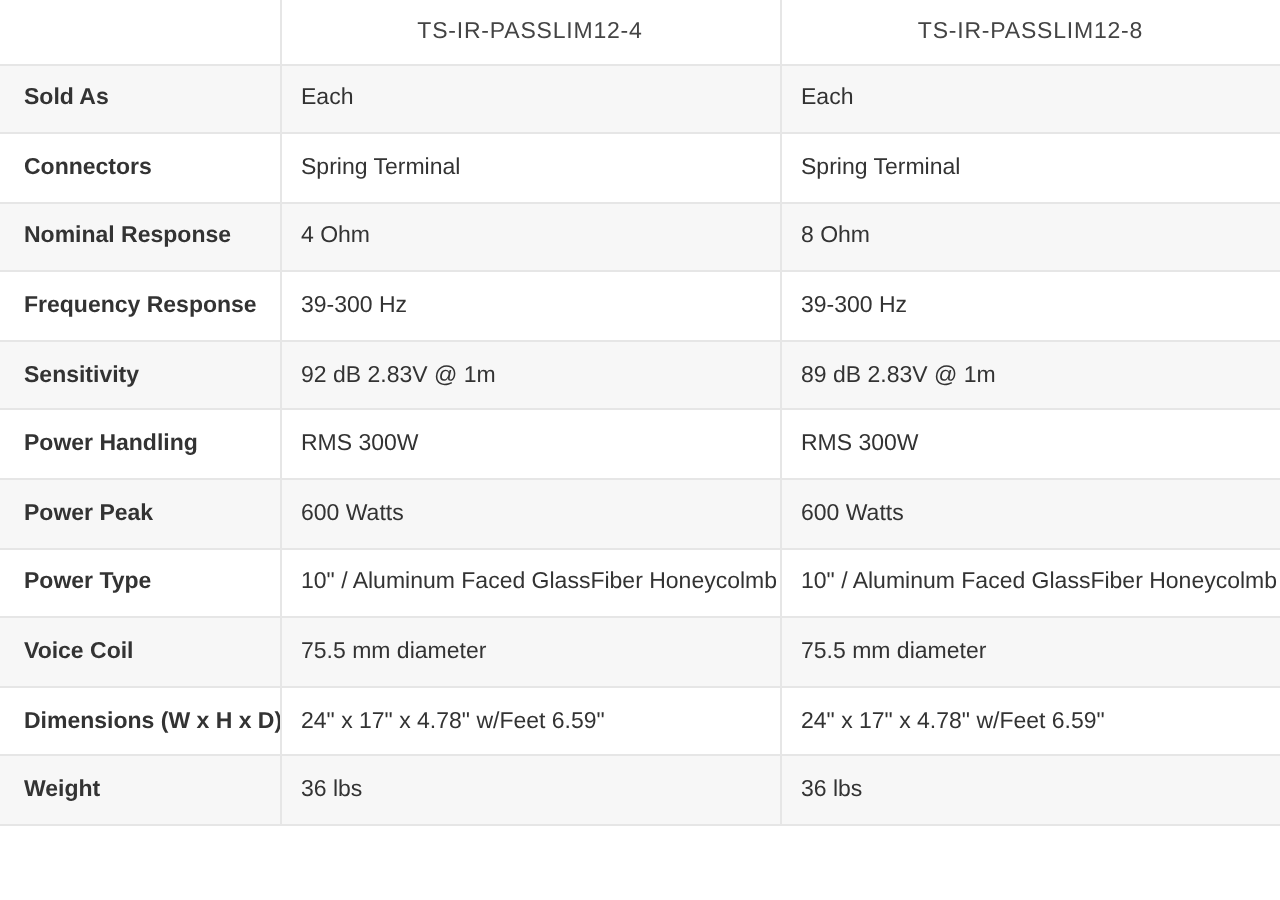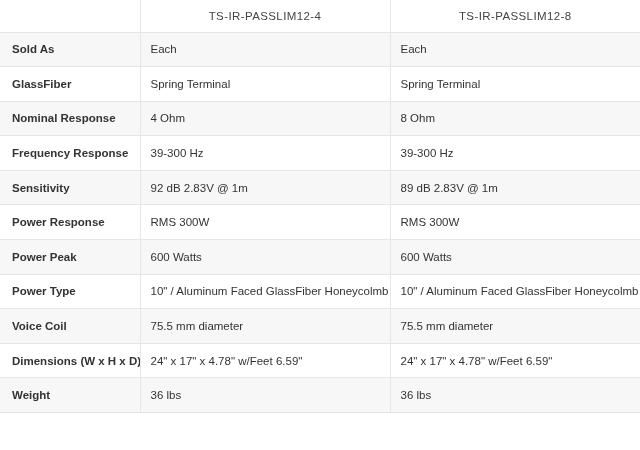--- a/index.html
+++ b/index.html
@@ -85,41 +85,41 @@
       <th class="last">TS-IR-PASSLIM12-8</th>
     </tr>
   </thead>
   <tbody>
     <tr class="odd">
       <th class="row-label">Sold As</th>
       <td>Each</td>
       <td class="last">Each</td>
     </tr>
     <tr class="even">
-      <th class="row-label">GlassFiber</th>
+      <th class="row-label">Connectors</th>
       <td>Spring Terminal</td>
       <td class="last">Spring Terminal</td>
     </tr>
     <tr class="odd">
       <th class="row-label">Nominal Response</th>
       <td>4 Ohm</td>
       <td class="last">8 Ohm</td>
     </tr>
     <tr class="even">
       <th class="row-label">Frequency Response</th>
       <td>39-300 Hz</td>
       <td class="last">39-300 Hz</td>
     </tr>
     <tr class="odd">
       <th class="row-label">Sensitivity</th>
       <td>92 dB 2.83V @ 1m</td>
       <td class="last">89 dB 2.83V @ 1m</td>
     </tr>
     <tr class="even">
-      <th class="row-label">Power Response</th>
+      <th class="row-label">Power Handling</th>
       <td>RMS 300W</td>
       <td class="last">RMS 300W</td>
     </tr>
     <tr class="odd">
       <th class="row-label">Power Peak</th>
       <td>600 Watts</td>
       <td class="last">600 Watts</td>
     </tr>
     <tr class="even">
       <th class="row-label">Power Type</th>

